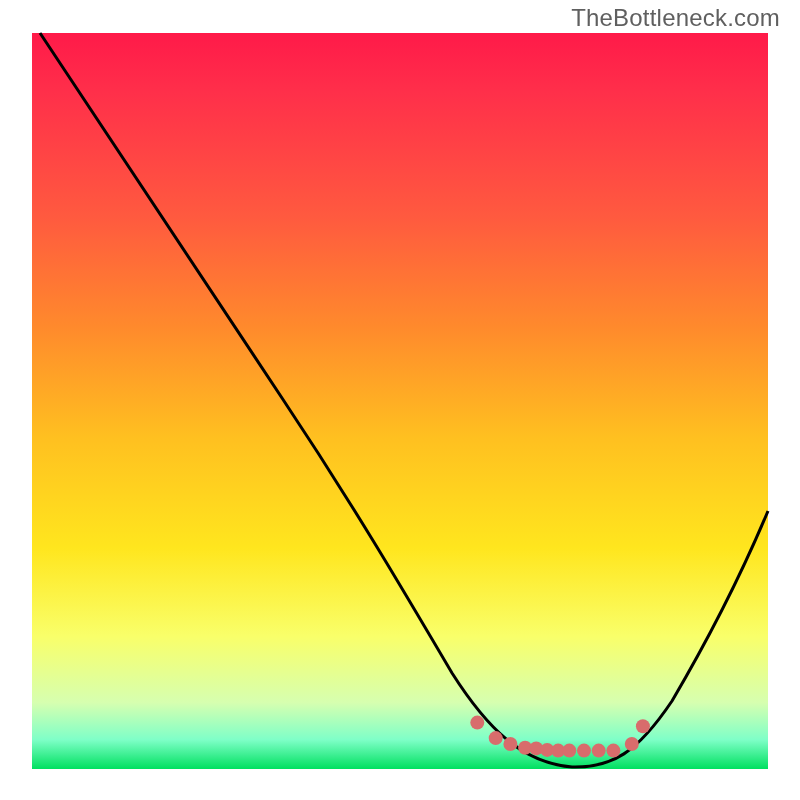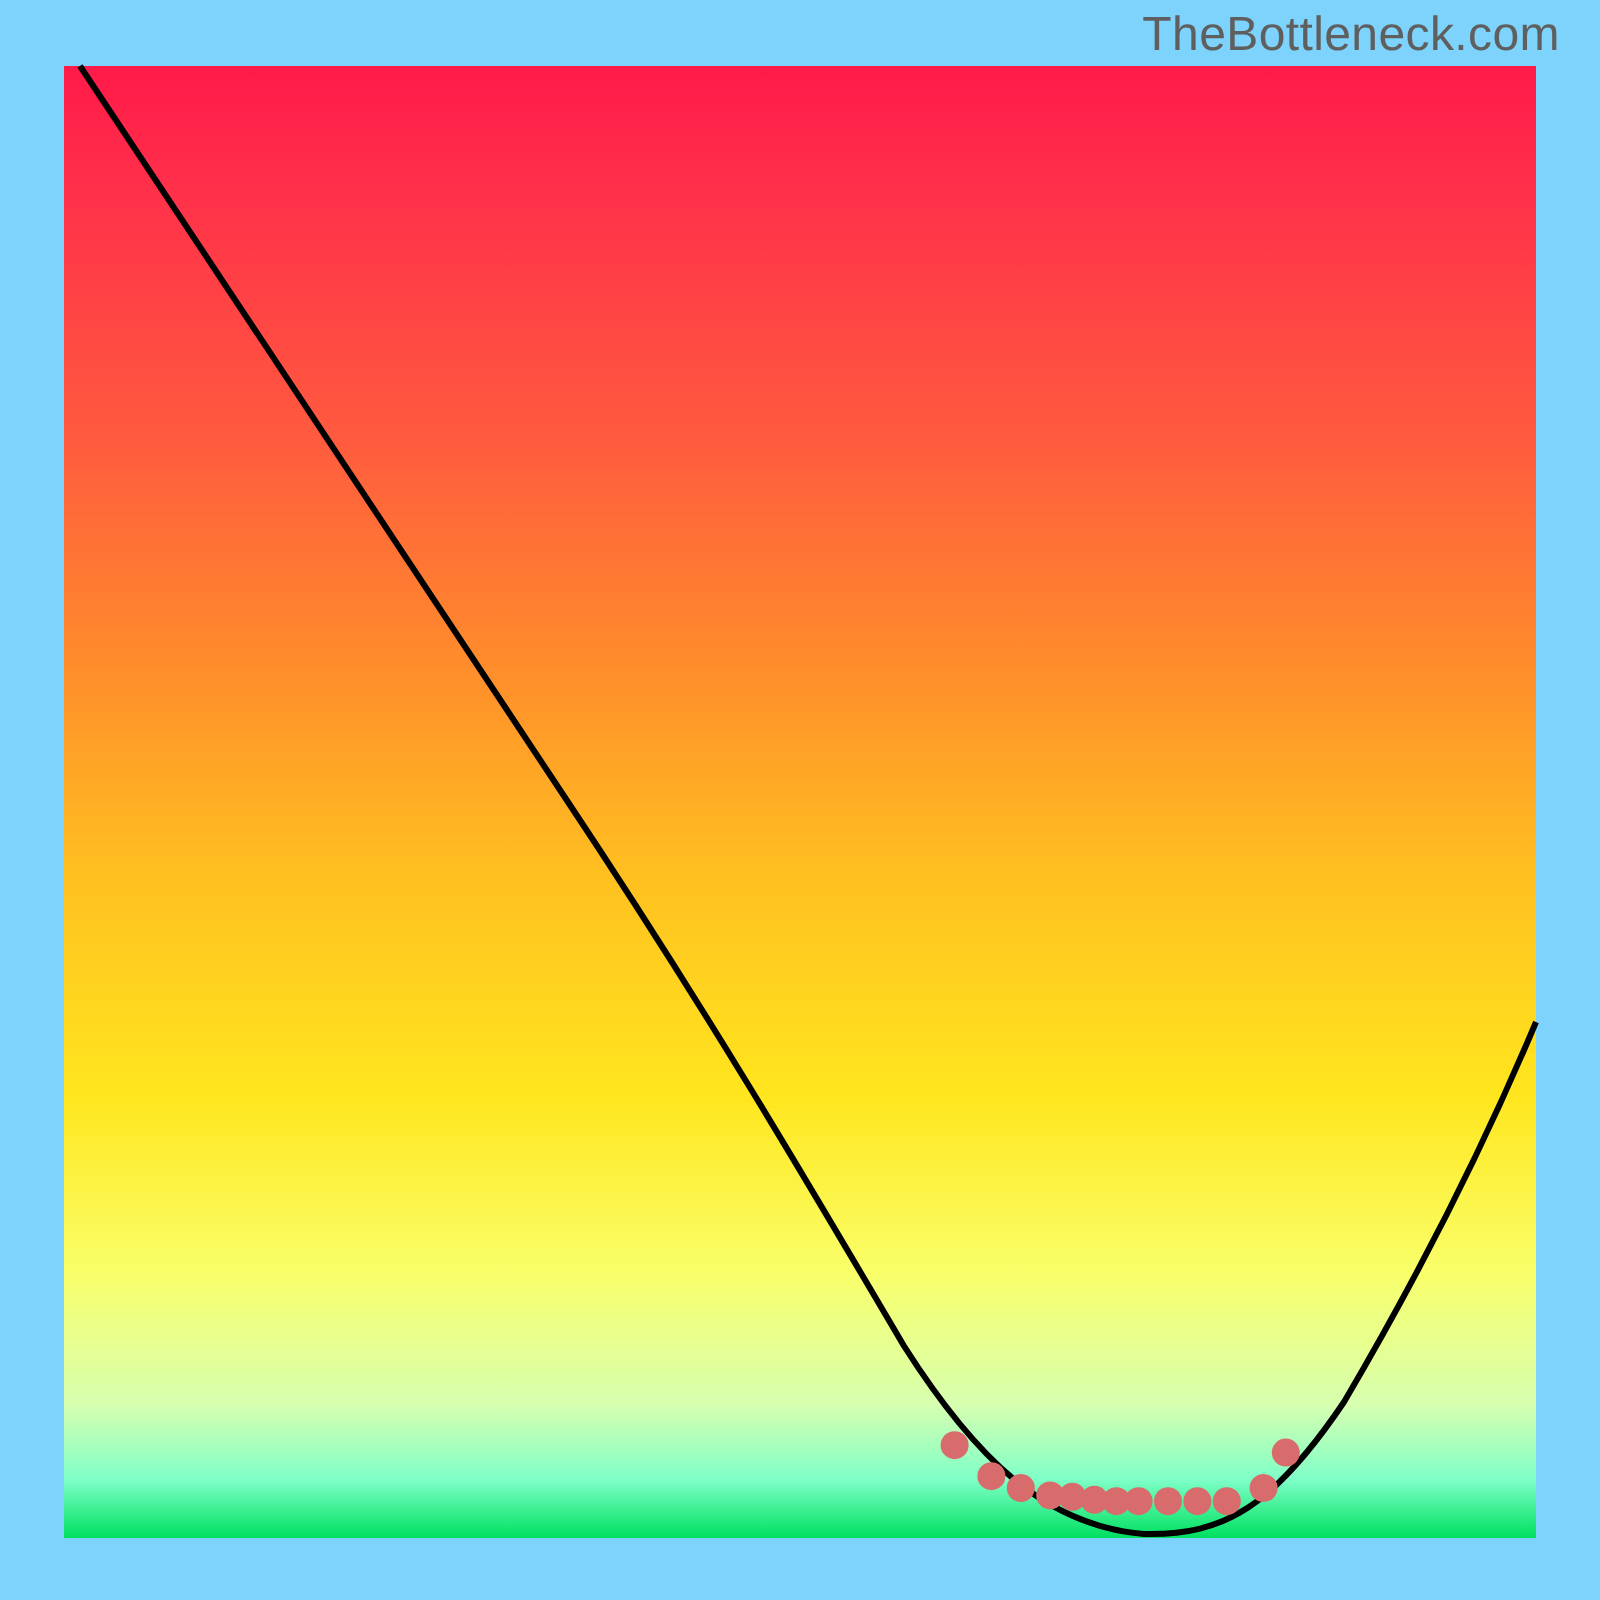--- a/index.html
+++ b/index.html
@@ -9,21 +9,21 @@
     height: 800px;
     background: #000;
     overflow: hidden;
   }
   .frame {
     position: absolute;
     left: 0;
     top: 0;
     width: 800px;
     height: 800px;
-    background: #7dd3fc;
+    background: #ffffff;
   }
   .plot {
     position: absolute;
     left: 32px;
     top: 33px;
     width: 736px;
     height: 736px;
     
     background: linear-gradient(
       to bottom,

